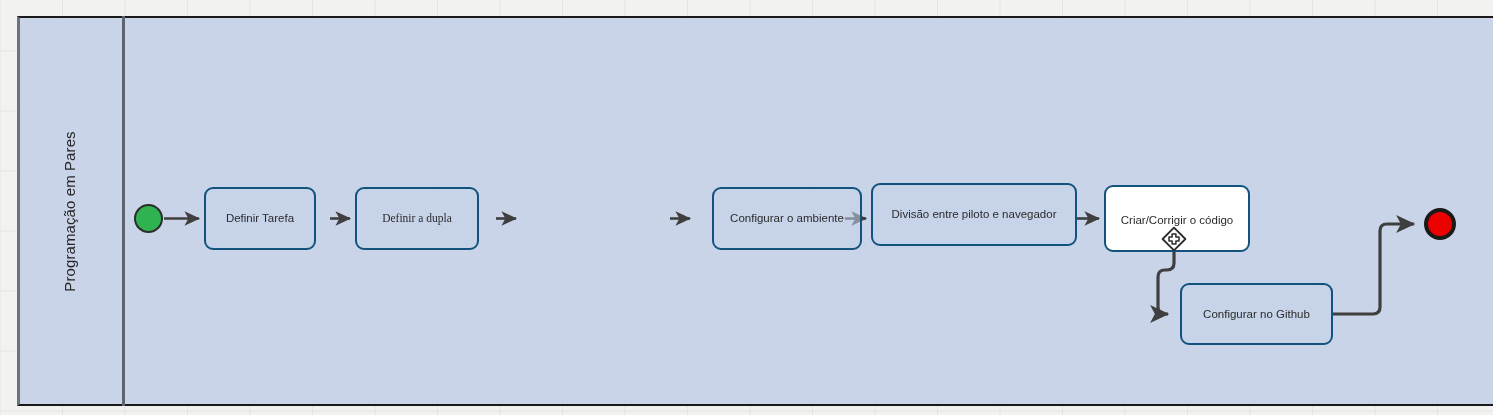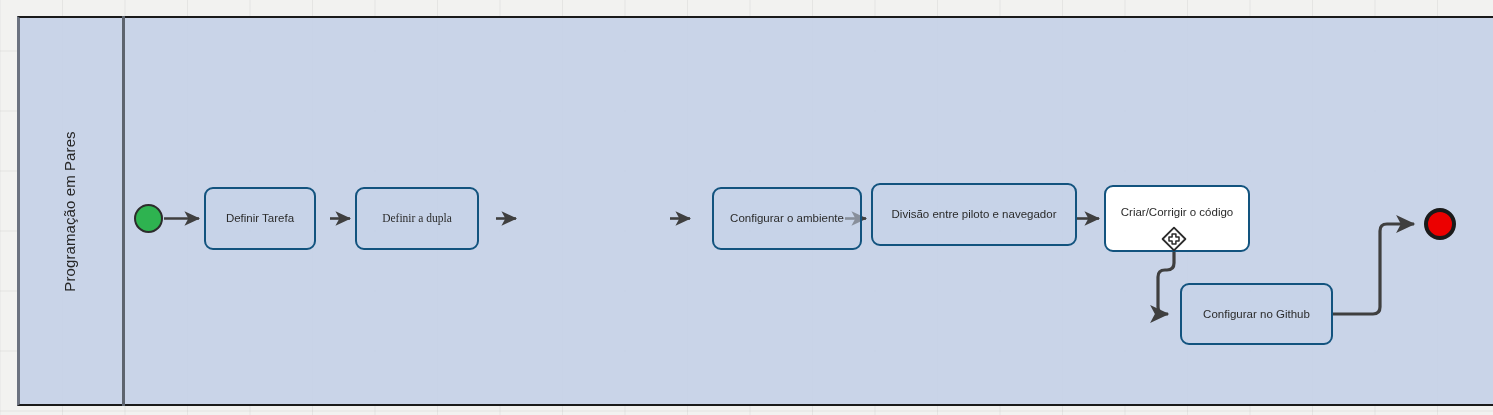--- a/index.html
+++ b/index.html
@@ -172,21 +172,21 @@
 
   <div class="task" style="left:204px; top:187px; width:112px; height:63px;">Definir Tarefa</div>
 
   <div class="task" style="left:355px; top:187px; width:124px; height:63px;font-family:Liberation Serif, serif;">Definir a dupla</div>
 
 
   <div class="task" style="left:695px; top:187px; width:150px; height:63px;margin-left:17px;">Configurar o ambiente</div>
 
   <div class="task" style="left:871px; top:183px; width:206px; height:63px;">Divisão entre piloto e navegador</div>
 
-  <div class="task white-fill" style="left:1104px; top:185px; width:146px; height:67px; align-items:flex-start; padding-top:18px;">Criar/Corrigir o código</div>
+  <div class="task white-fill" style="left:1104px; top:185px; width:146px; height:67px; align-items:flex-start; padding-top:26px;">Criar/Corrigir o código</div>
 
   <div class="task" style="left:1180px; top:283px; width:153px; height:62px;">Configurar no Github</div>
 
   <div id="gateway-marker">
     <svg width="26" height="26" viewBox="0 0 26 26">
       <path d="M13,1.6 L24.4,13 L13,24.4 L1.6,13 Z" fill="#ffffff" stroke="#2b2b2b" stroke-width="1.8" stroke-linejoin="round"></path>
       <path d="M11.1,8.0 L14.9,8.0 L14.9,11.1 L18.0,11.1 L18.0,14.9 L14.9,14.9 L14.9,18.0 L11.1,18.0 L11.1,14.9 L8.0,14.9 L8.0,11.1 L11.1,11.1 Z" fill="none" stroke="#2b2b2b" stroke-width="1.5" stroke-linejoin="round"></path>
     </svg>
   </div>
 

